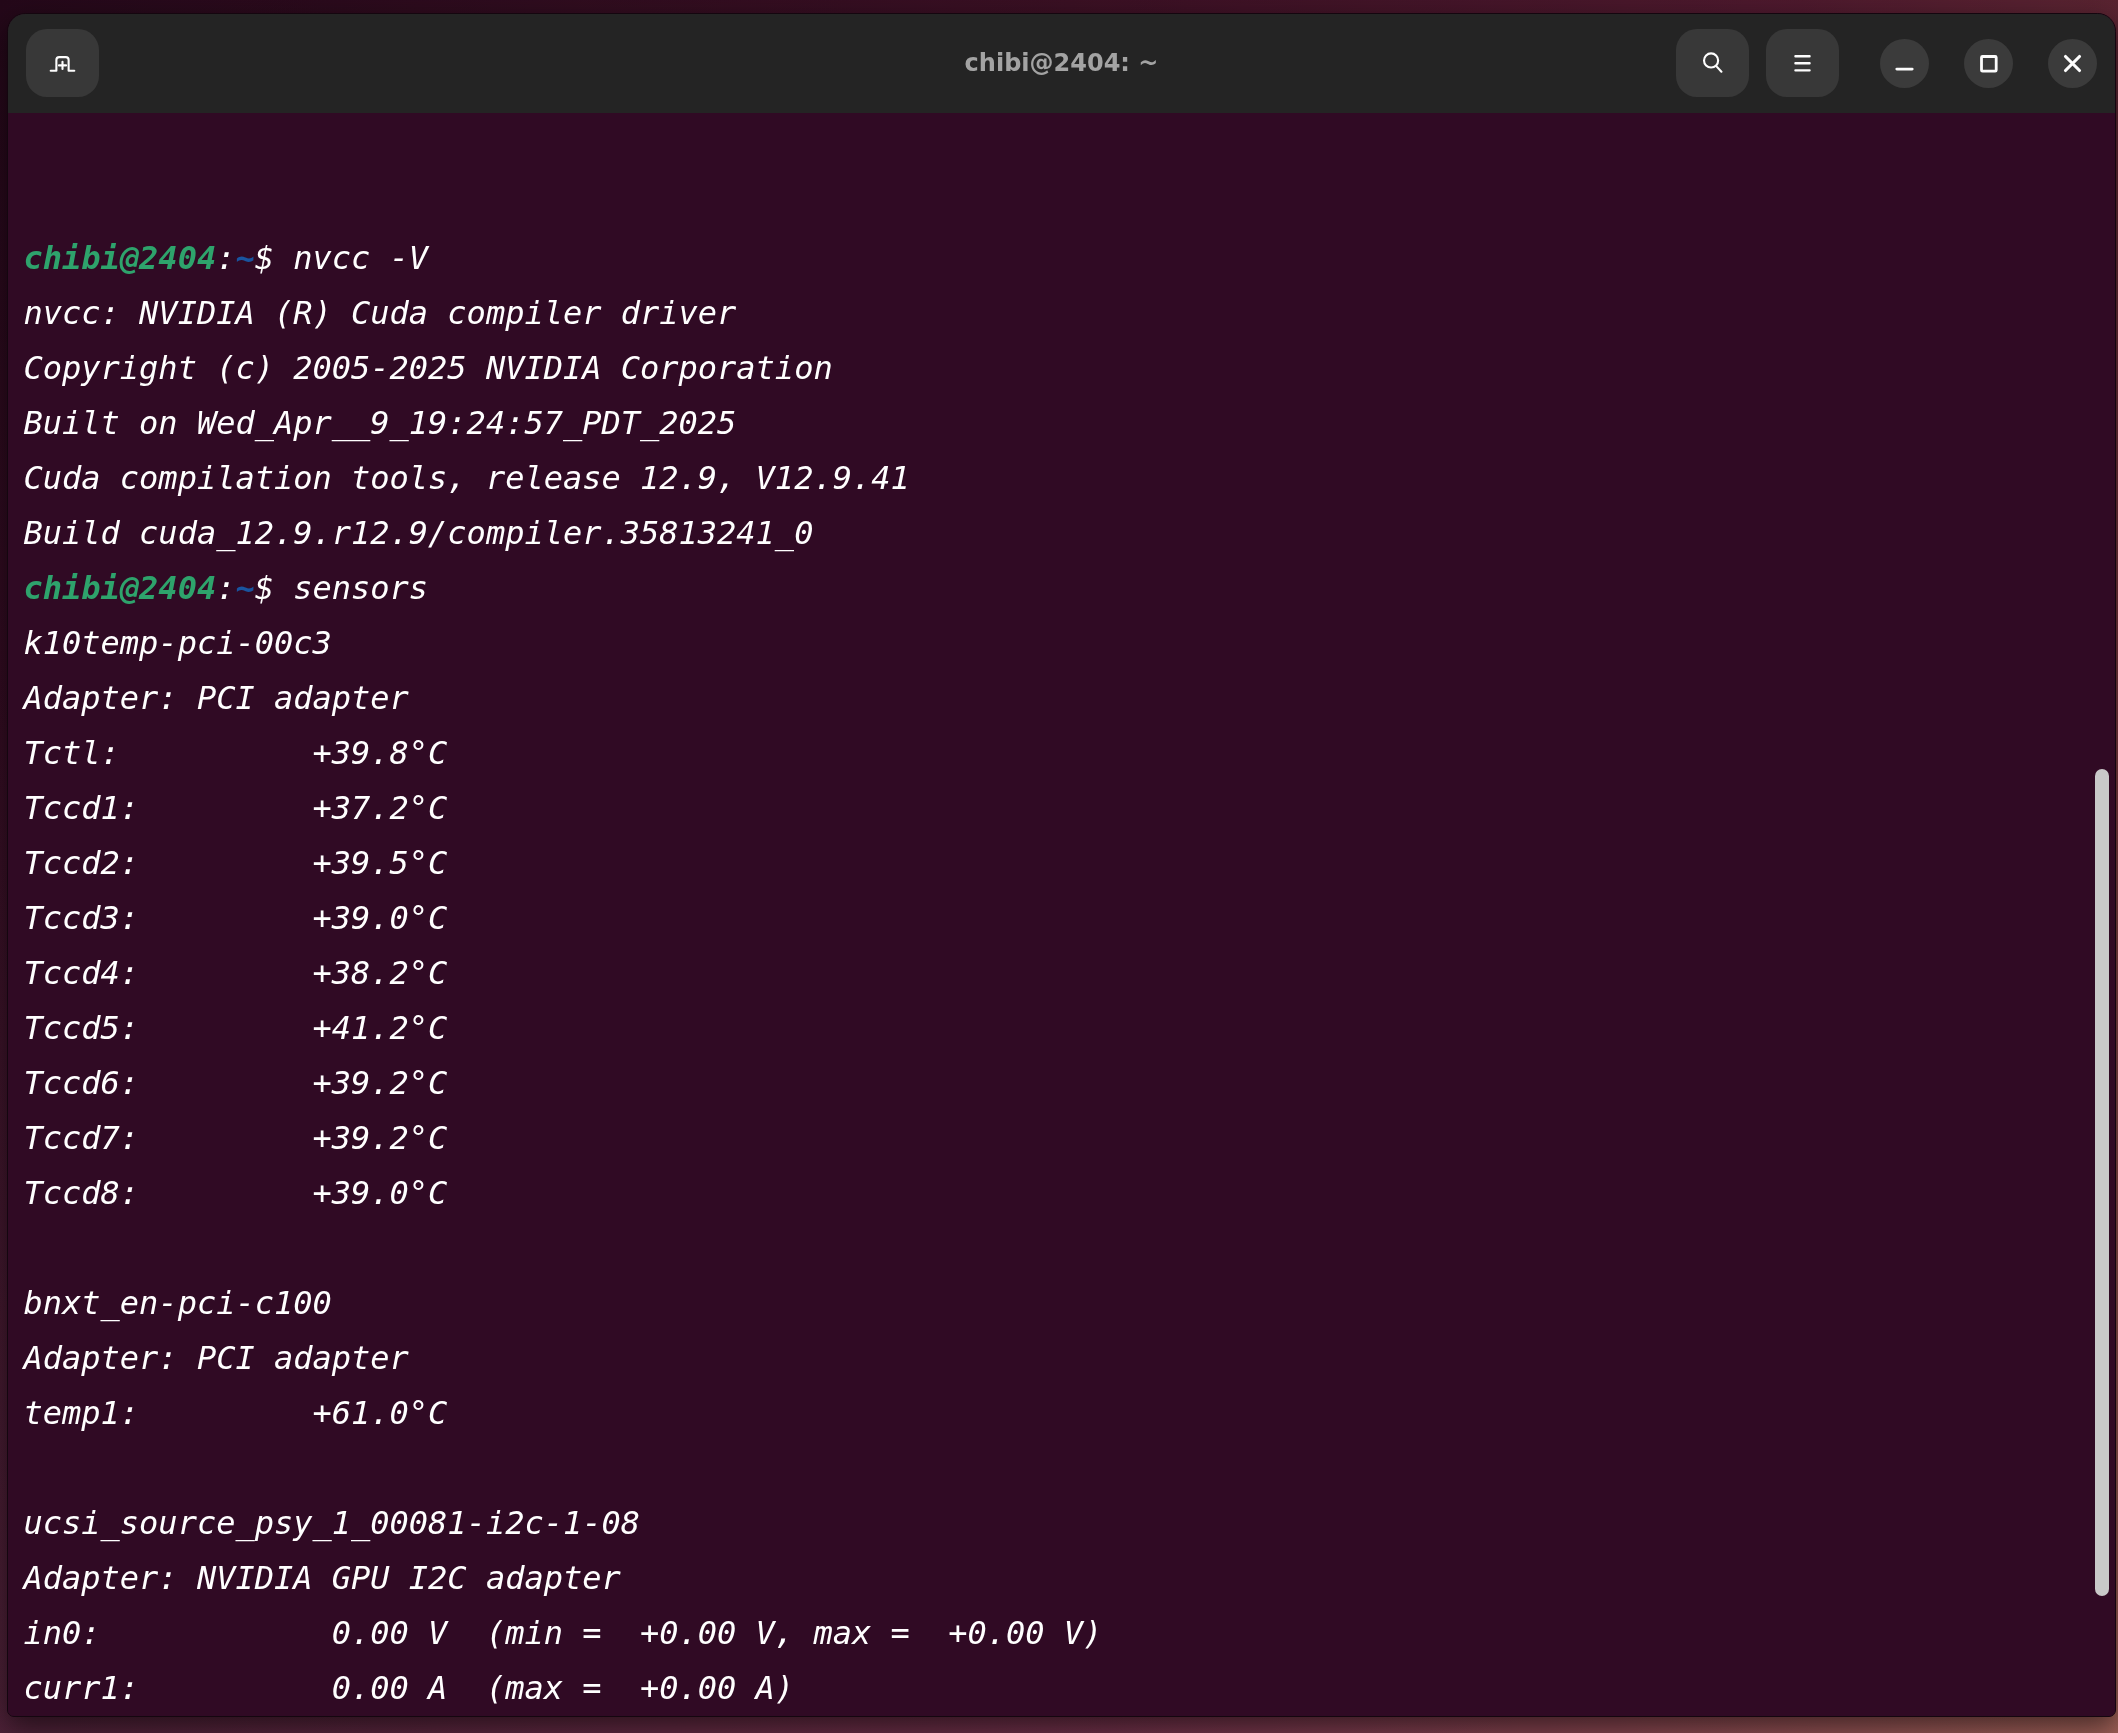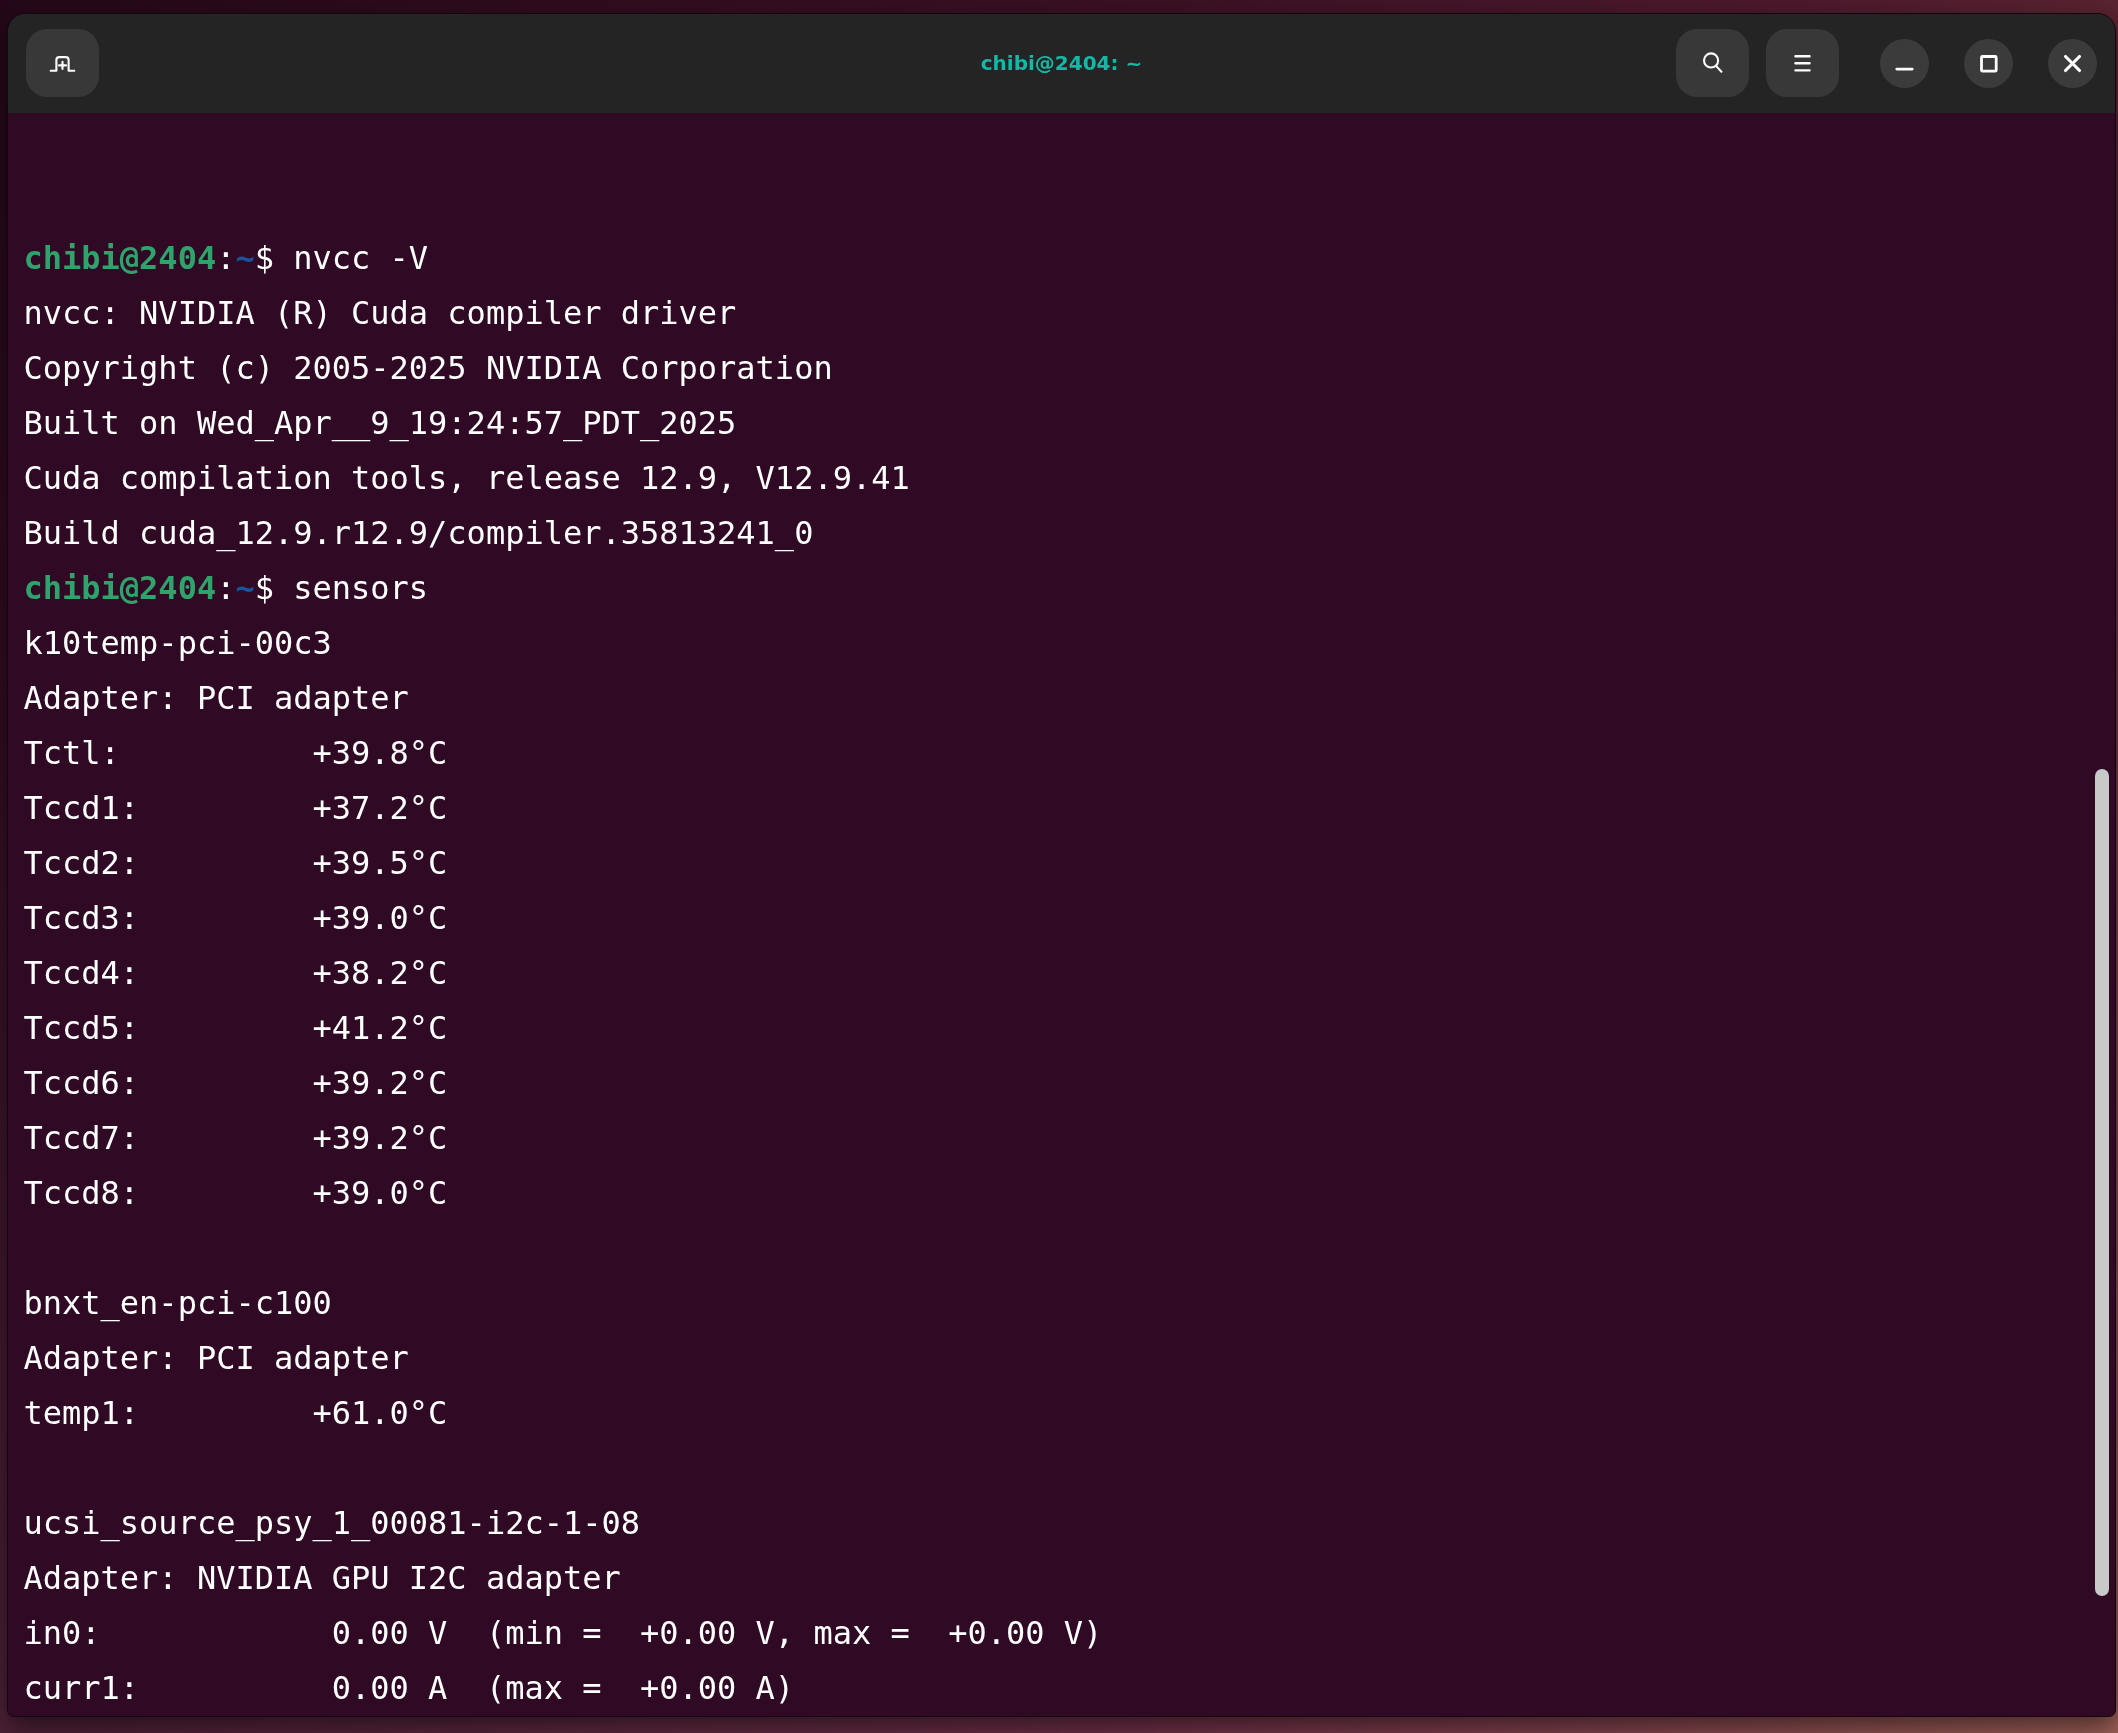--- a/index.html
+++ b/index.html
@@ -22,21 +22,21 @@
   }
   .titlebar {
     height:99px; flex:none;
     background:var(--header-bg,#242424);
     position:relative;
     display:flex; align-items:center;
     padding:0 18.3px;
   }
   .title {
     position:absolute; left:50%; top:50%; transform:translate(-50%,-50%);
-    color:#14b8a6; font-size:20px; font-weight:bold; white-space:pre;
+    color:#a3a3a3; font-size:24px; font-weight:bold; white-space:pre;
   }
   .btn-square {
     width:73px; height:68px; border:none; border-radius:21px;
     background:var(--btn-bg,#383838);
     display:flex; align-items:center; justify-content:center;
     cursor:pointer;
   }
   .right-group { margin-left:auto; display:flex; align-items:center; }
   .btn-circle {
     width:49px; height:49px; border:none; border-radius:50%;
@@ -49,21 +49,21 @@
   .terminal {
     position:relative; flex:1;
     background:var(--term-bg,#300a24);
     font-family:"DejaVu Sans Mono","Liberation Mono",monospace;
     font-size:32px; line-height:55px;
     color:var(--fg,#ffffff);
     padding:8.5px 0 0 15.5px;
     white-space:pre;
     overflow:hidden;
   }
-  .line { height:55px; white-space:pre; }
+  .line { height:55px; white-space:pre;font-style:italic; }
   .scroll-thumb {
     position:absolute; right:5.6px; top:656px;
     width:14px; height:827px;
     background:var(--scrollbar,#c9c9c9);
     border-radius:7px;
   }
 </style>
 </head>
 <body>
 

